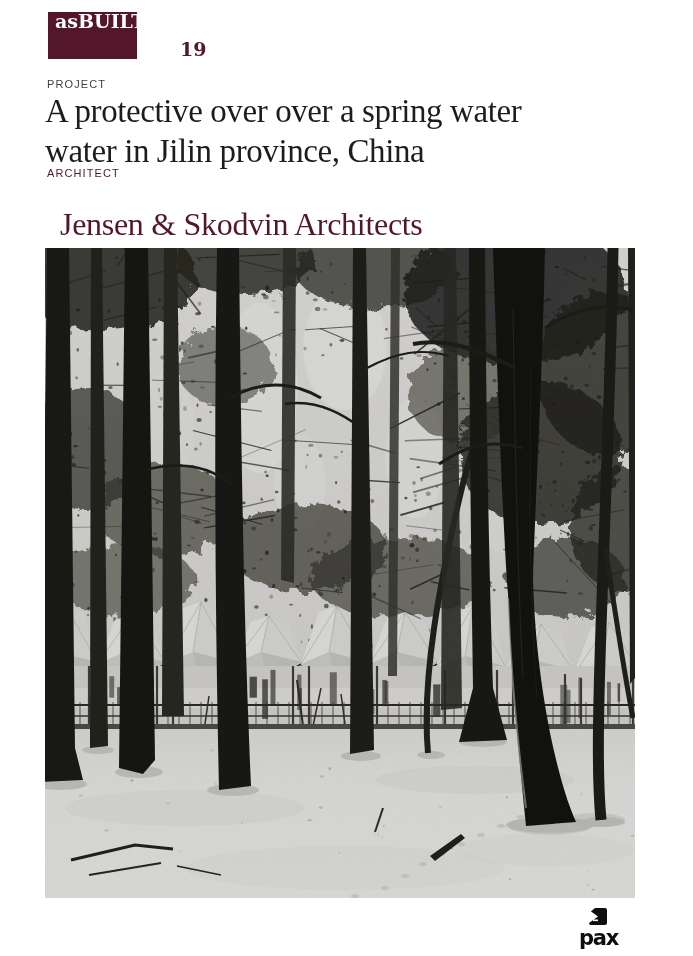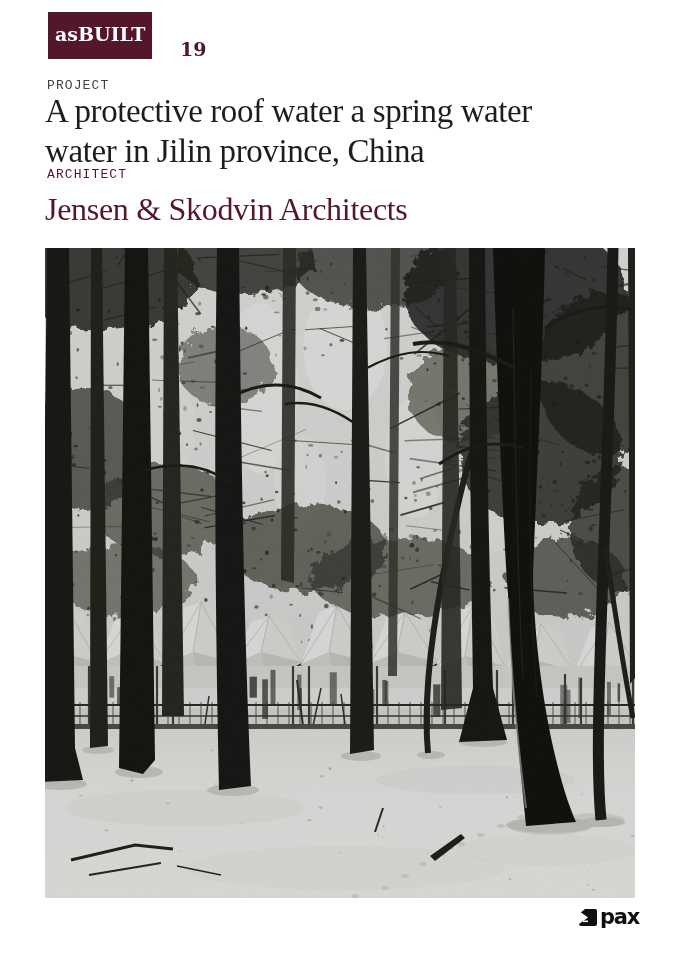--- a/index.html
+++ b/index.html
@@ -6,89 +6,89 @@
   .page{
     position:relative;
     width:693px;height:956px;
     margin:0 auto;
     background:#ffffff;
     overflow:hidden;
     font-family:"Liberation Serif", serif;
   }
   
   .masthead-block{
-    position:absolute;left:48px;top:12px;width:104px;height:47px;
+    position:absolute;left:48px;top:12px;width:89px;height:47px;
     background:var(--maroon,#54162b);
-    display:flex;align-items:center;
+    display:flex;align-items:flex-start;
   }
   .masthead-text{
     font-family:"DejaVu Serif", serif;
     font-weight:bold;font-size:19px;line-height:1;
     color:#ffffff;padding:0 0 3px 7px;letter-spacing:0;
   }
   .issue-number{
     position:absolute;left:152px;top:12px;height:47px;
     display:flex;align-items:flex-end;
     font-family:"DejaVu Serif", serif;
     font-weight:bold;font-size:19px;line-height:1;
     color:var(--maroon,#54162b);padding-bottom:3px;margin-left:28px;
   }
   
   .kicker{
     position:absolute;left:47px;
-    font-family:Liberation Mono, monospace;
-    font-size:13px;line-height:1;letter-spacing:1.1px;
+    font-family:Liberation Sans, sans-serif;
+    font-size:11px;line-height:1;letter-spacing:1.1px;
     font-variant:small-caps;text-transform:uppercase;
   }
   .kicker.project{top:79px;color:var(--label-ink,#45403d);}
   .kicker.architect{top:168px;color:var(--maroon,#54162b);}
   .main-title{
     position:absolute;left:45px;top:91px;margin:0;
     font-weight:normal;
     font-size:33px;line-height:40px;letter-spacing:-0.4px;
     color:var(--title-ink,#1d1d1b);
     white-space:nowrap;
   }
   .architect-name{
-    position:absolute;left:45px;top:189px;margin:0;
+    position:absolute;left:45px;top:189px;margin:15px;
     font-weight:normal;
     font-size:32px;line-height:40px;letter-spacing:-0.3px;
     color:var(--maroon,#54162b);
     white-space:nowrap;
   }
   
   .photo{
     position:absolute;left:45px;top:248px;width:590px;height:650px;margin:0;
     background:#e9e8e6;
   }
   .photo svg{display:block;width:590px;height:650px;}
   
   .publisher{
     position:absolute;left:579px;top:907px;
-    display:flex;align-items:center;gap:2px;
+    display:flex;align-items:center;gap:2px;flex-direction:column;
   }
   .pax-text{
     font-family:"DejaVu Sans", sans-serif;
     font-weight:bold;font-size:21px;line-height:1;
     letter-spacing:-1.2px;color:#0f0f0f;
     transform:scaleY(1.02);
   }
 </style>
 </head>
 <body>
 
 <div class="page">
 
   <div class="masthead-block">
     <span class="masthead-text">asBUILT</span>
   </div>
   <span class="issue-number">19</span>
 
   <div class="kicker project">PROJECT</div>
-  <h1 class="main-title"><span>A protective roof water a spring water</span><br><span>water in Jilin province, China</span></h1>
+  <h1 class="main-title"><span>A protective over over a spring water</span><br><span>water in Jilin province, China</span></h1>
 
   <div class="kicker architect">ARCHITECT</div>
   <h2 class="architect-name">Jensen &amp; Skodvin Architects</h2>
 
   <figure class="photo">
     <svg id="photo-svg" viewBox="0 0 590 650" preserveAspectRatio="none" role="img">
       <defs>
         <linearGradient id="skyGrad" x1="0" y1="0" x2="0" y2="1">
           <stop offset="0" stop-color="#edecea"></stop>
           <stop offset="1" stop-color="#e2e1df"></stop>

